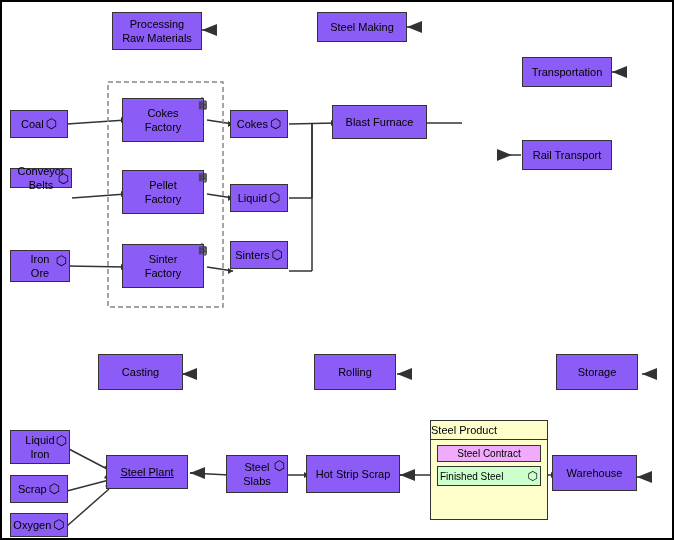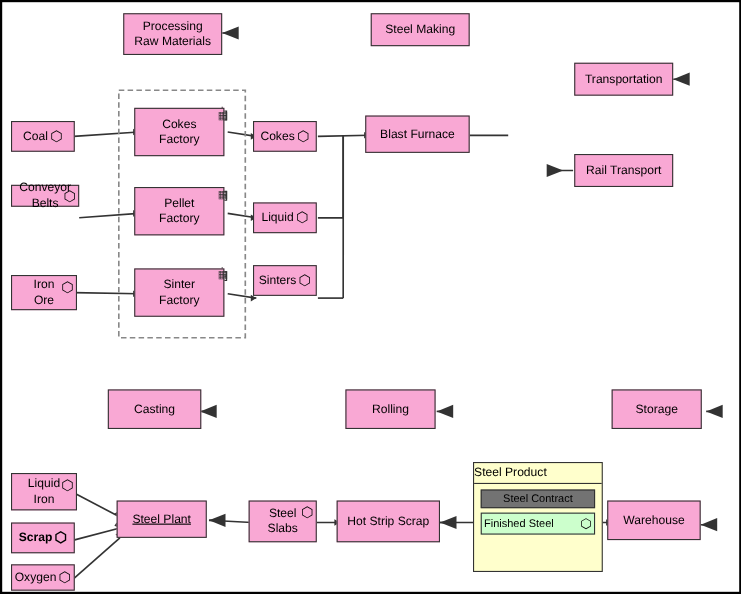--- a/index.html
+++ b/index.html
@@ -16,21 +16,21 @@
       background: #fff;
       width: 670px;
       height: 536px;
       position: absolute;
       top: 2px;
       left: 2px;
       overflow: hidden;
     }
     .node {
       position: absolute;
-      background: #f9a8d4;
+      background: #8b5cf6;
       border: 1.5px solid #333;
       text-align: center;
       display: flex;
       align-items: center;
       justify-content: center;
       font-size: 11px;
       line-height: 1.3;
     }
     svg#lines {
       position: absolute;
@@ -137,21 +137,21 @@
     <line x1="196" y1="249" x2="204" y2="249" stroke="#333" stroke-width="1"></line>
 
     <rect x="106" y="80" width="115" height="225" fill="none" stroke="#888" stroke-width="1.5" stroke-dasharray="5,3"></rect>
   </svg>
 
   <div class="node" style="left:110px;top:10px;width:90px;height:38px;">
     <span style="white-space:pre-line;">Processing
 Raw Materials</span>
   </div>
 
-  <div class="node" style="left:315px;top:10px;width:90px;height:30px;margin-left:20px;">
+  <div class="node" style="left:315px;top:10px;width:90px;height:30px;">
     <span>Steel Making</span>
   </div>
 
   <div class="node" style="left:520px;top:138px;width:90px;height:30px;">
     <span>Rail Transport</span>
   </div>
 
   <div class="node" style="left:520px;top:55px;width:90px;height:30px;">
     <span>Transportation</span>
   </div>
@@ -218,21 +218,21 @@
   <div class="node" style="left:554px;top:352px;width:82px;height:36px;">
     <span>Storage</span>
   </div>
 
   <div class="node" style="left:8px;top:428px;width:60px;height:34px;">
     <span style="white-space:pre-line;">Liquid
 Iron</span>
     <span style="font-size:13px;position:absolute;right:2px;top:2px;">⬡</span>
   </div>
 
-  <div class="node" style="left:8px;top:473px;width:58px;height:28px;font-weight:bold;">
+  <div class="node" style="left:8px;top:473px;width:58px;height:28px;">
     <span>Scrap</span>
     <span style="font-size:13px;margin-left:2px;">⬡</span>
   </div>
 
   <div class="node" style="left:8px;top:511px;width:58px;height:24px;">
     <span>Oxygen</span>
     <span style="font-size:13px;margin-left:2px;">⬡</span>
   </div>
 
   <div class="node" style="left:104px;top:453px;width:82px;height:34px;">
@@ -245,21 +245,21 @@
     <span style="font-size:13px;position:absolute;right:2px;top:2px;">⬡</span>
   </div>
 
   <div class="node" style="left:304px;top:453px;width:94px;height:38px;">
     <span>Hot Strip Scrap</span>
   </div>
 
   <div style="position:absolute;left:428px;top:418px;width:118px;height:100px;background:#ffffcc;border:1.5px solid #333;">
     <div style="text-align:left;padding:3px 0;font-size:11px;border-bottom:1px solid #333;">Steel Product</div>
 
-    <div style="margin:5px 6px 4px;background:#737373;border:1.5px solid #333;text-align:center;padding:2px;font-size:10px;">
+    <div style="margin:5px 6px 4px;background:#f0abfc;border:1.5px solid #333;text-align:center;padding:2px;font-size:10px;">
       <span>Steel Contract</span>
     </div>
 
     <div style="margin:0 6px;background:#ccffcc;border:1.5px solid #333;text-align:center;padding:2px;font-size:10px;display:flex;align-items:center;justify-content:space-between;">
       <span>Finished
 Steel</span>
       <span style="font-size:12px;margin-left:2px;">⬡</span>
     </div>
   </div>
 

